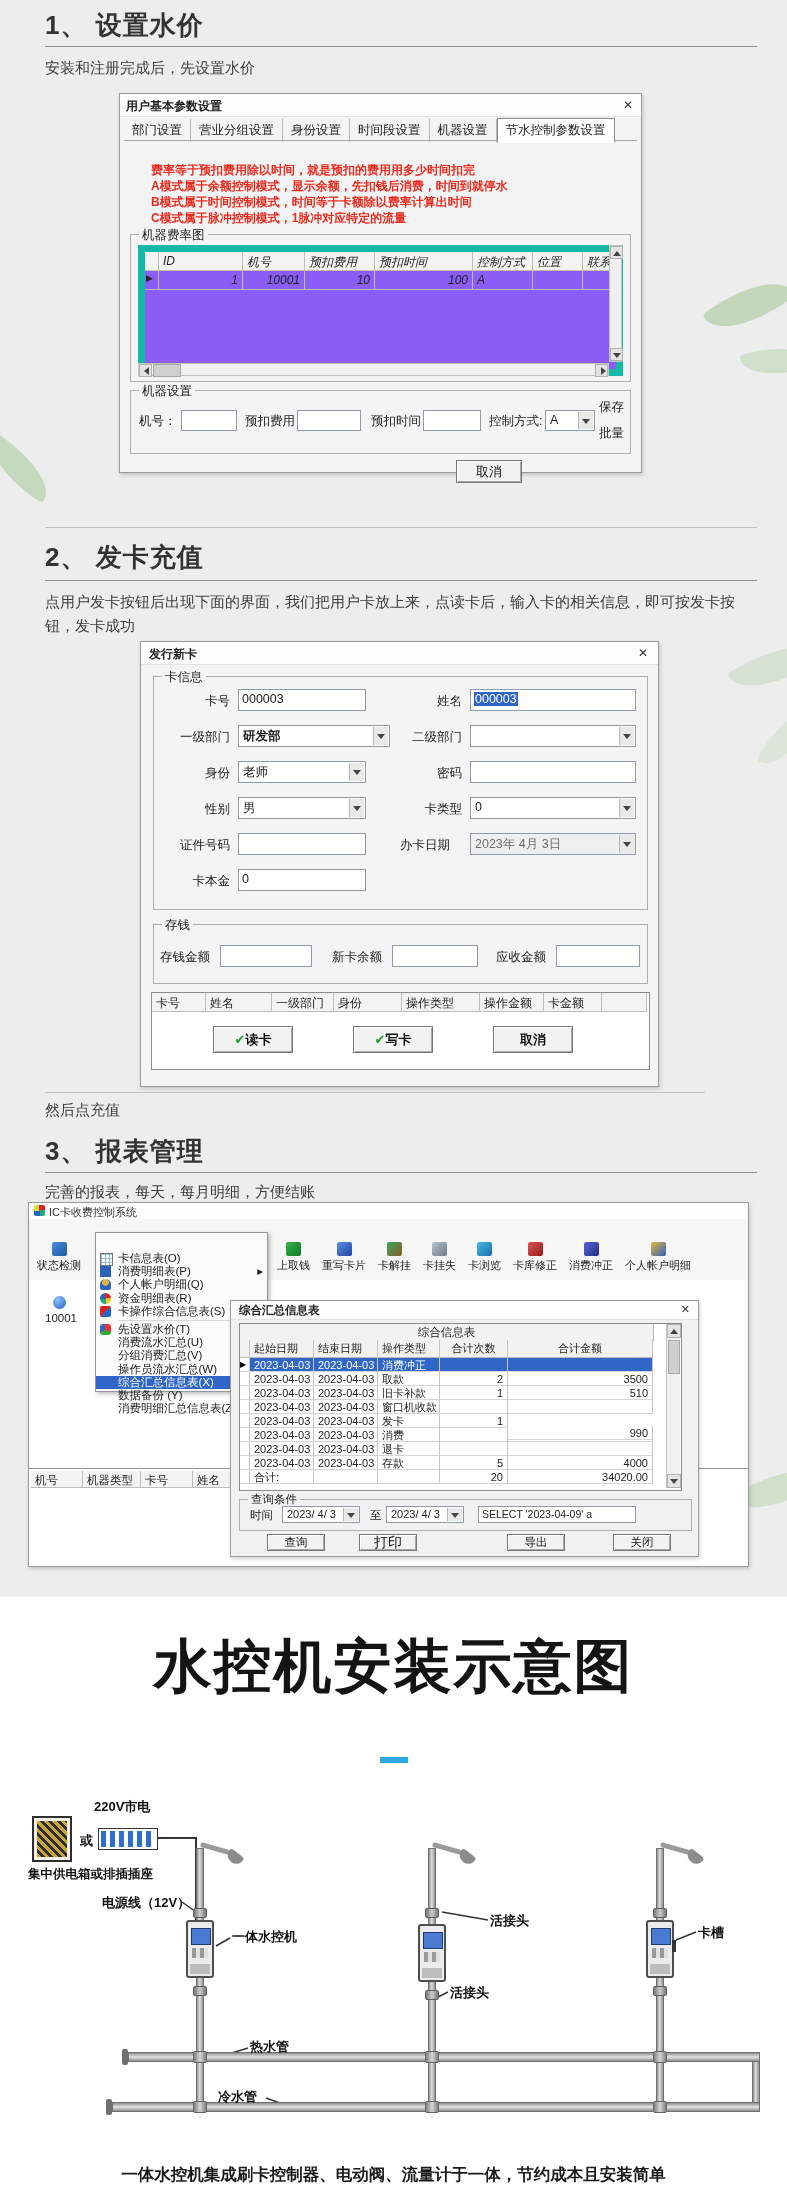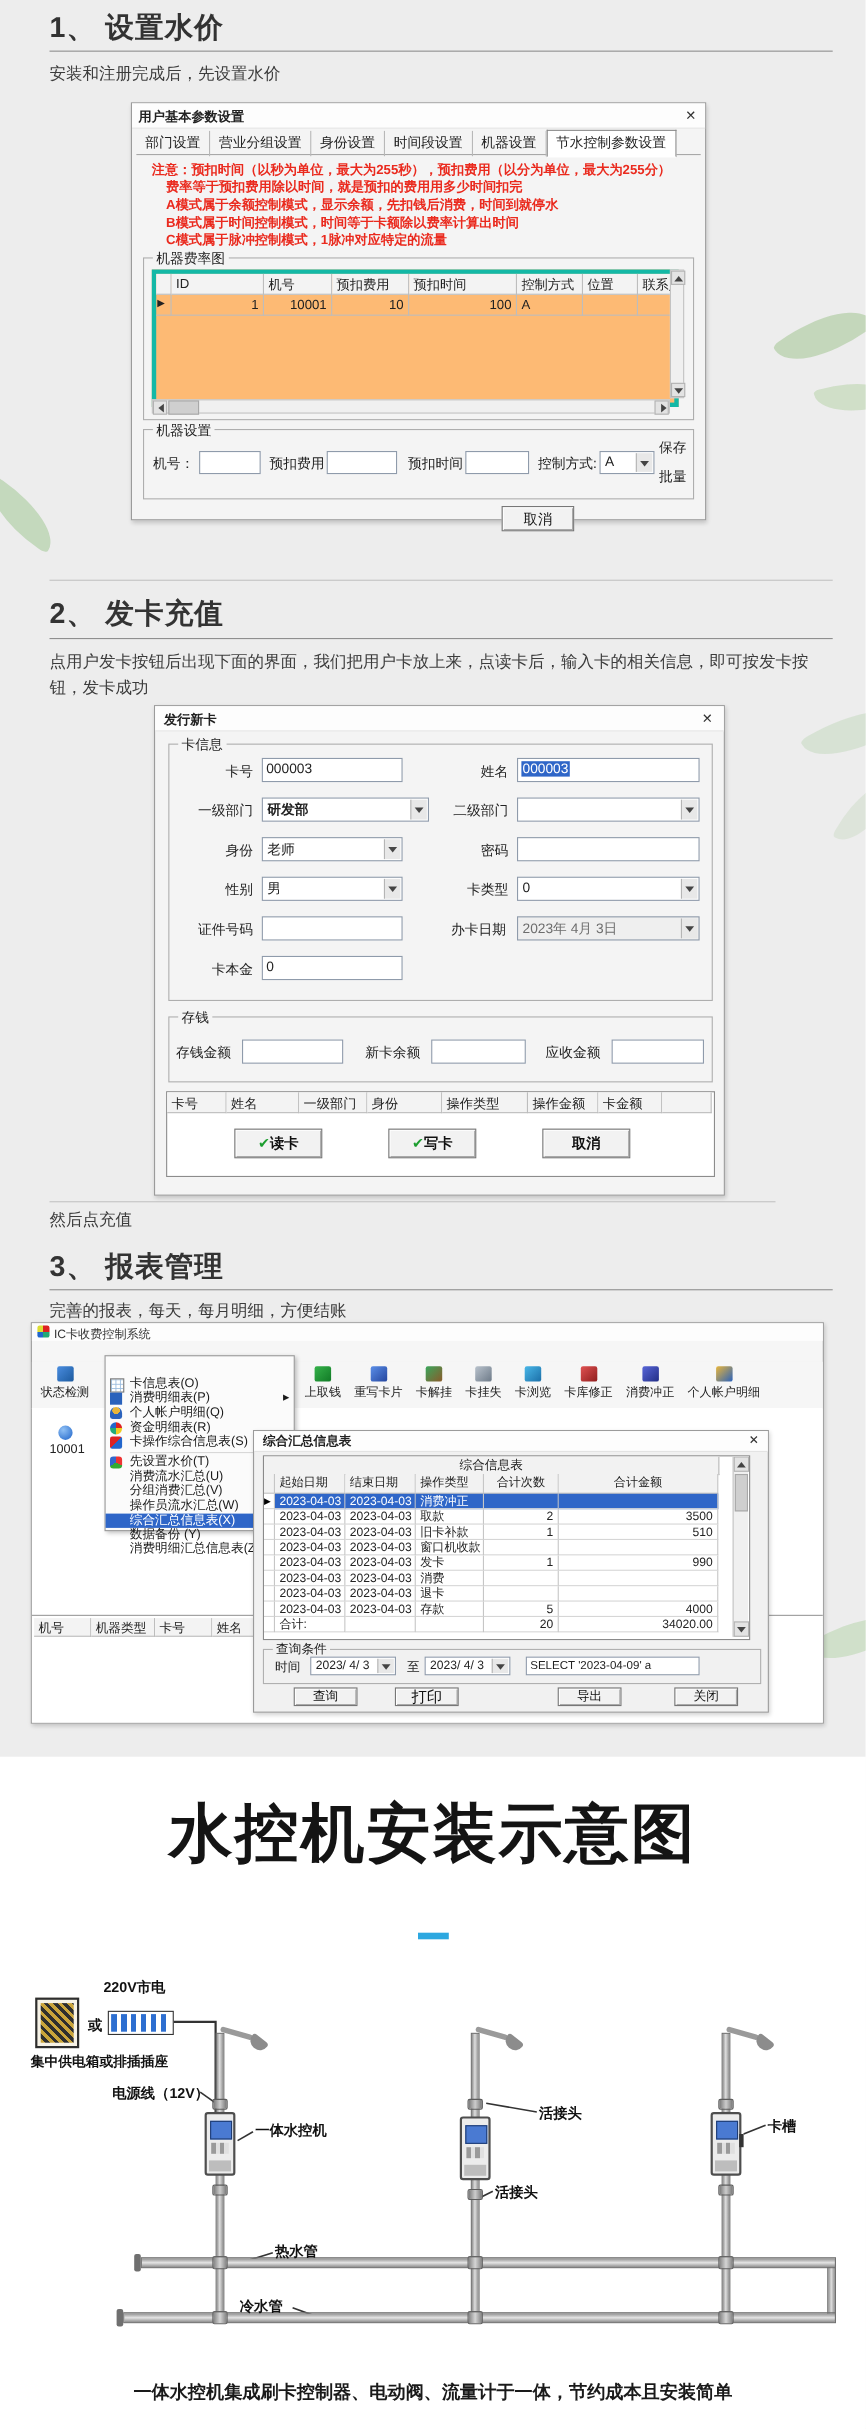--- a/index.html
+++ b/index.html
@@ -86,29 +86,28 @@
   <div class="abs desc" style="left:45px;top:56px;">安装和注册完成后，先设置水价</div>
 
   <div class="abs win" style="left:119px;top:93px;width:521px;height:378px;">
     <div class="tbar" style="height:22px;">
       <span class="ttxt abs" style="left:6px;top:4px;">用户基本参数设置</span>
       <span class="closex" style="right:8px;top:4px;">✕</span>
     </div>
     <div class="abs" style="left:4px;top:24px;right:4px;height:22px;border-bottom:1px solid #a8a8a8;">
       <span class="tab">部门设置</span><span class="tab">营业分组设置</span><span class="tab">身份设置</span><span class="tab">时间段设置</span><span class="tab">机器设置</span><span class="tab sel">节水控制参数设置</span>
     </div>
-    <div class="abs notice" style="left:18px;top:52px;">注意：预扣时间（以秒为单位，最大为255秒），预扣费用（以分为单位，最大为255分）</div>
     <div class="abs notice" style="left:31px;top:68px;">费率等于预扣费用除以时间，就是预扣的费用用多少时间扣完</div>
     <div class="abs notice" style="left:31px;top:84px;">A模式属于余额控制模式，显示余额，先扣钱后消费，时间到就停水</div>
     <div class="abs notice" style="left:31px;top:100px;">B模式属于时间控制模式，时间等于卡额除以费率计算出时间</div>
     <div class="abs notice" style="left:31px;top:116px;">C模式属于脉冲控制模式，1脉冲对应特定的流量</div>
 
     <div class="grp" style="left:10px;top:140px;width:499px;height:146px;">
       <span class="legend">机器费率图</span>
-      <div class="abs" style="left:7px;top:10px;width:471px;height:117px;background:#fdba74;border:4px solid #14b8a6;">
+      <div class="abs" style="left:7px;top:10px;width:471px;height:117px;background:#8b5cf6;border:7px solid #14b8a6;font-style:italic;">
         <div class="trow" style="left:0;top:0;">
           <div class="tc hd" style="width:14px;height:19px;"></div>
           <div class="tc hd" style="width:84px;height:19px;">ID</div>
           <div class="tc hd" style="width:62px;height:19px;">机号</div>
           <div class="tc hd" style="width:70px;height:19px;">预扣费用</div>
           <div class="tc hd" style="width:98px;height:19px;">预扣时间</div>
           <div class="tc hd" style="width:60px;height:19px;">控制方式</div>
           <div class="tc hd" style="width:50px;height:19px;">位置</div>
           <div class="tc hd" style="width:31px;height:19px;">联系人</div>
         </div>
@@ -216,21 +215,21 @@
       <span class="lbl abs" style="left:240px;top:124px;width:68px;text-align:right;">卡类型</span>
       <div class="dd" style="left:316px;top:120px;width:166px;height:22px;">
           <span class="val">0</span>
           <span class="ddbtn">
             <span class="tri-d"></span>
           </span>
         </div>
 
       <span class="lbl abs" style="left:4px;top:160px;width:72px;text-align:right;">证件号码</span>
       <input class="tb" style="left: 84px; top: 156px; width: 128px; height: 22px;">
-      <span class="lbl abs" style="left:256px;top:160px;width:68px;">办卡日期</span>
+      <span class="lbl abs" style="left:228px;top:160px;width:68px;text-align:right;">办卡日期</span>
       <div class="dd" style="left:316px;top:156px;width:166px;height:22px;background:#efefef;color:#6d6d6d;">
           <span class="val" style="color:#6d6d6d;">2023年  4月  3日</span>
           <span class="ddbtn">
             <span class="tri-d"></span>
           </span>
         </div>
 
       <span class="lbl abs" style="left:4px;top:196px;width:72px;text-align:right;">卡本金</span>
       <div class="tb" style="left:84px;top:192px;width:128px;height:22px;">0</div>
     </div>
@@ -396,21 +395,21 @@
         <div class="rc" style="width:62px;height:14px;">窗口机收款</div>
         <div class="rc" style="width:68px;height:14px;text-align:right;"></div>
         <div class="rc" style="width:145px;height:14px;text-align:right;"></div>
       </div>
       <div class="trow" style="left:0;top:90px;">
         <div class="rc" style="width:10px;height:14px;padding:0;"></div>
         <div class="rc" style="width:64px;height:14px;">2023-04-03</div>
         <div class="rc" style="width:64px;height:14px;">2023-04-03</div>
         <div class="rc" style="width:62px;height:14px;">发卡</div>
         <div class="rc" style="width:68px;height:14px;text-align:right;">1</div>
-        <div class="rc" style="width:145px;height:14px;text-align:right;">990</div>
+        <div class="rc" style="width:145px;height:14px;text-align:right;margin-top:12px;">990</div>
       </div>
       <div class="trow" style="left:0;top:104px;">
         <div class="rc" style="width:10px;height:14px;padding:0;"></div>
         <div class="rc" style="width:64px;height:14px;">2023-04-03</div>
         <div class="rc" style="width:64px;height:14px;">2023-04-03</div>
         <div class="rc" style="width:62px;height:14px;">消费</div>
         <div class="rc" style="width:68px;height:14px;text-align:right;"></div>
         <div class="rc" style="width:145px;height:14px;text-align:right;"></div>
       </div>
       <div class="trow" style="left:0;top:118px;">

